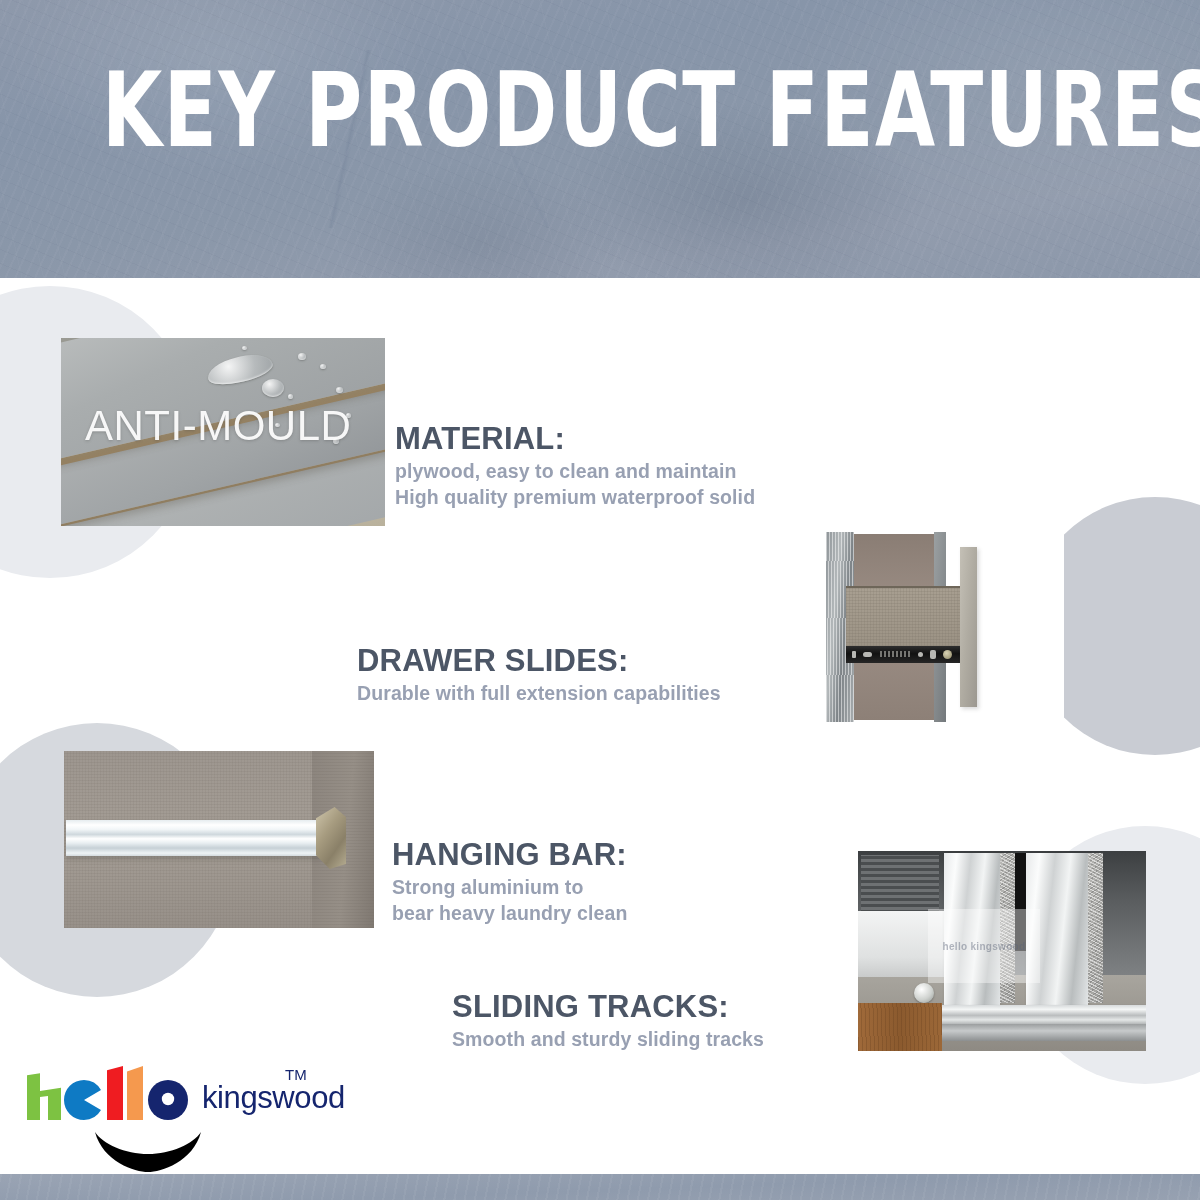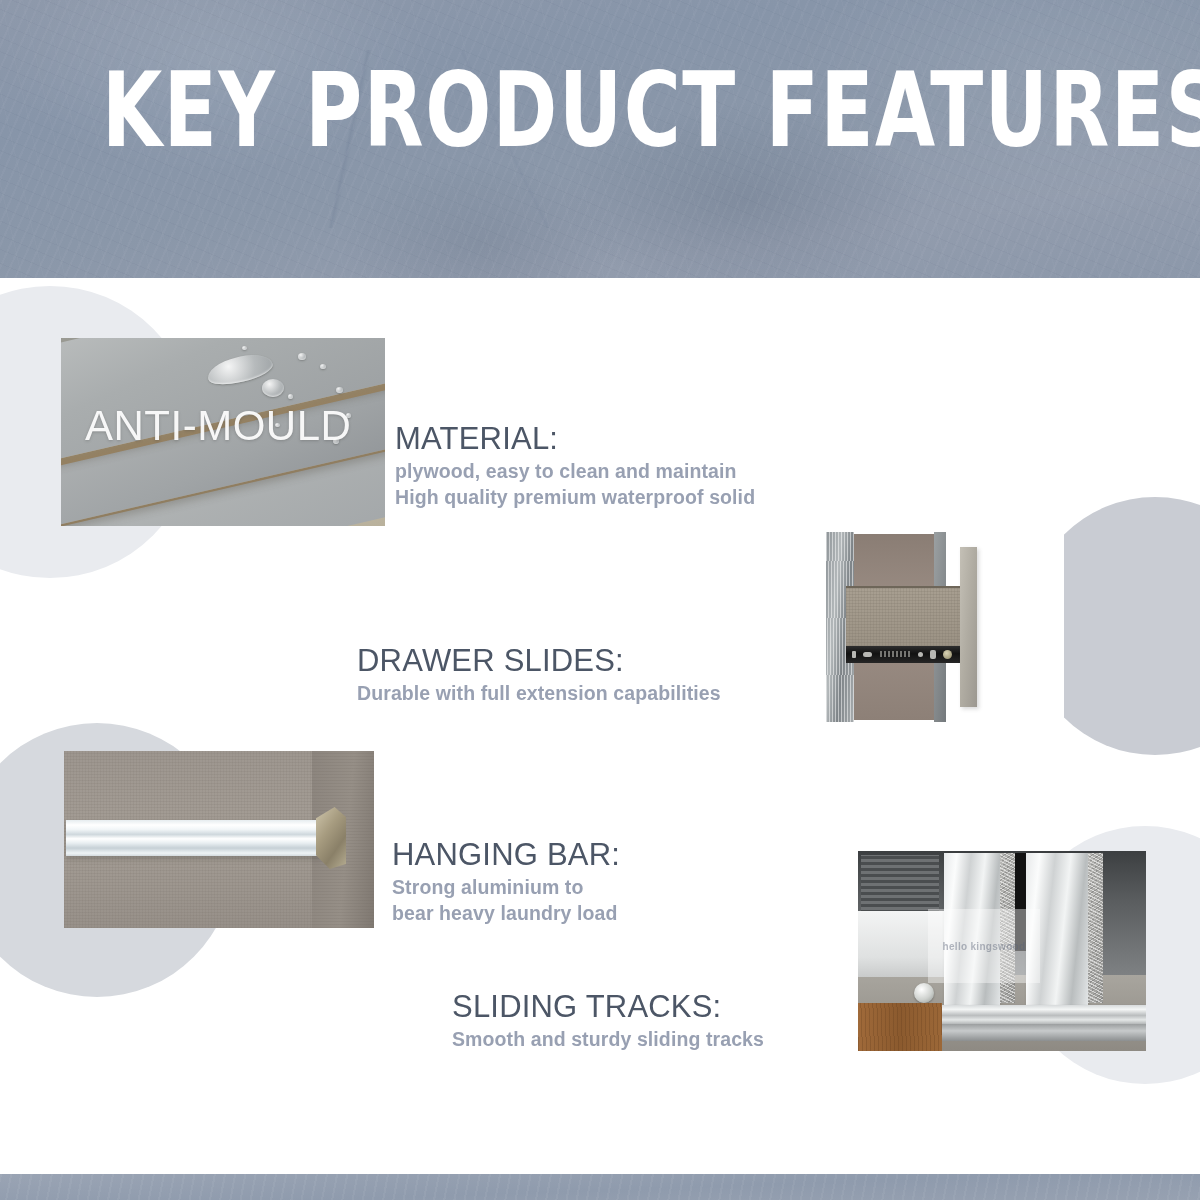--- a/index.html
+++ b/index.html
@@ -190,21 +190,21 @@
   .st-wheel { position:absolute; left:56px; bottom:48px; width:20px; height:20px; border-radius:50%;
     background:radial-gradient(circle at 38% 32%,#ffffff,#cfd2cf 55%,#8f9590 100%);
     box-shadow:0 1px 2px rgba(40,40,40,.4); }
   .st-watermark { position:absolute; left:70px; top:58px; width:112px; height:74px;
     background:rgba(255,255,255,.40); display:flex; align-items:center; justify-content:center;
     font-size:10px; letter-spacing:.3px; color:rgba(90,100,120,.45); font-weight:700; }
 
   
   .feature-text { position:absolute; z-index:5; }
   .feature-title {
-    color:#4c5666; font-weight:400; letter-spacing:.2px;
+    color:#4c5666; font-weight:700; letter-spacing:.2px;
     font-size:31px; line-height:38px;
   }
   .feature-desc {
     color:#98a0b2; font-weight:700; letter-spacing:.1px;
     font-size:19.5px; line-height:26px;
   }
   .txt-material { left:395px; top:420px; text-align:left; }
   .txt-drawer   { left:357px; top:642px; width:448px; }
   .txt-hanging  { left:392px; top:836px; text-align:left; }
   .txt-sliding  { left:452px; top:988px; width:400px; text-align:left; }
@@ -317,24 +317,49 @@
   </div>
 
   <div class="feature-text txt-drawer">
     <div class="feature-title">DRAWER SLIDES:</div>
     <div class="feature-desc">Durable with full extension capabilities</div>
   </div>
 
   <div class="feature-text txt-hanging">
     <div class="feature-title">HANGING BAR:</div>
     <div class="feature-desc">Strong aluminium to</div>
-    <div class="feature-desc">bear heavy laundry load</div>
+    <div class="feature-desc">bear heavy laundry clean</div>
   </div>
 
   <div class="feature-text txt-sliding">
     <div class="feature-title">SLIDING TRACKS:</div>
     <div class="feature-desc">Smooth and sturdy sliding tracks</div>
   </div>
 
+  <div class="logo">
+    <div class="logo-word">
+      <span class="lg-letter lg-h"></span>
+      <span class="lg-letter lg-e">
+        <svg width="40" height="40" viewBox="0 0 40 40" aria-hidden="true">
+          <path d="M20 0 A20 20 0 1 0 20 40 A20 20 0 0 0 37 30 L20 20 L37 10 A20 20 0 0 0 20 0 Z" fill="#0e7ac4"></path>
+        </svg>
+      </span>
+      <span class="lg-letter lg-l1"></span>
+      <span class="lg-letter lg-l2"></span>
+      <span class="lg-letter lg-o">
+        <svg width="40" height="40" viewBox="0 0 40 40" aria-hidden="true">
+          <circle cx="20" cy="20" r="20" fill="#15256e"></circle>
+          <circle cx="20" cy="19" r="6.2" fill="#ffffff"></circle>
+        </svg>
+      </span>
+    </div>
+    <div class="logo-kingswood">kingswood</div>
+    <div class="logo-tm">TM</div>
+    <div class="logo-smile">
+      <svg width="118" height="46" viewBox="0 0 118 46" aria-hidden="true">
+        <path d="M6 6 C14 36, 46 46, 59 46 C72 46, 104 36, 112 6 C104 18, 82 28, 59 28 C36 28, 14 18, 6 6 Z" fill="#000000"></path>
+      </svg>
+    </div>
+  </div>
 
   <div class="footer-band"></div>
 
 </div>
 
 </body></html>

